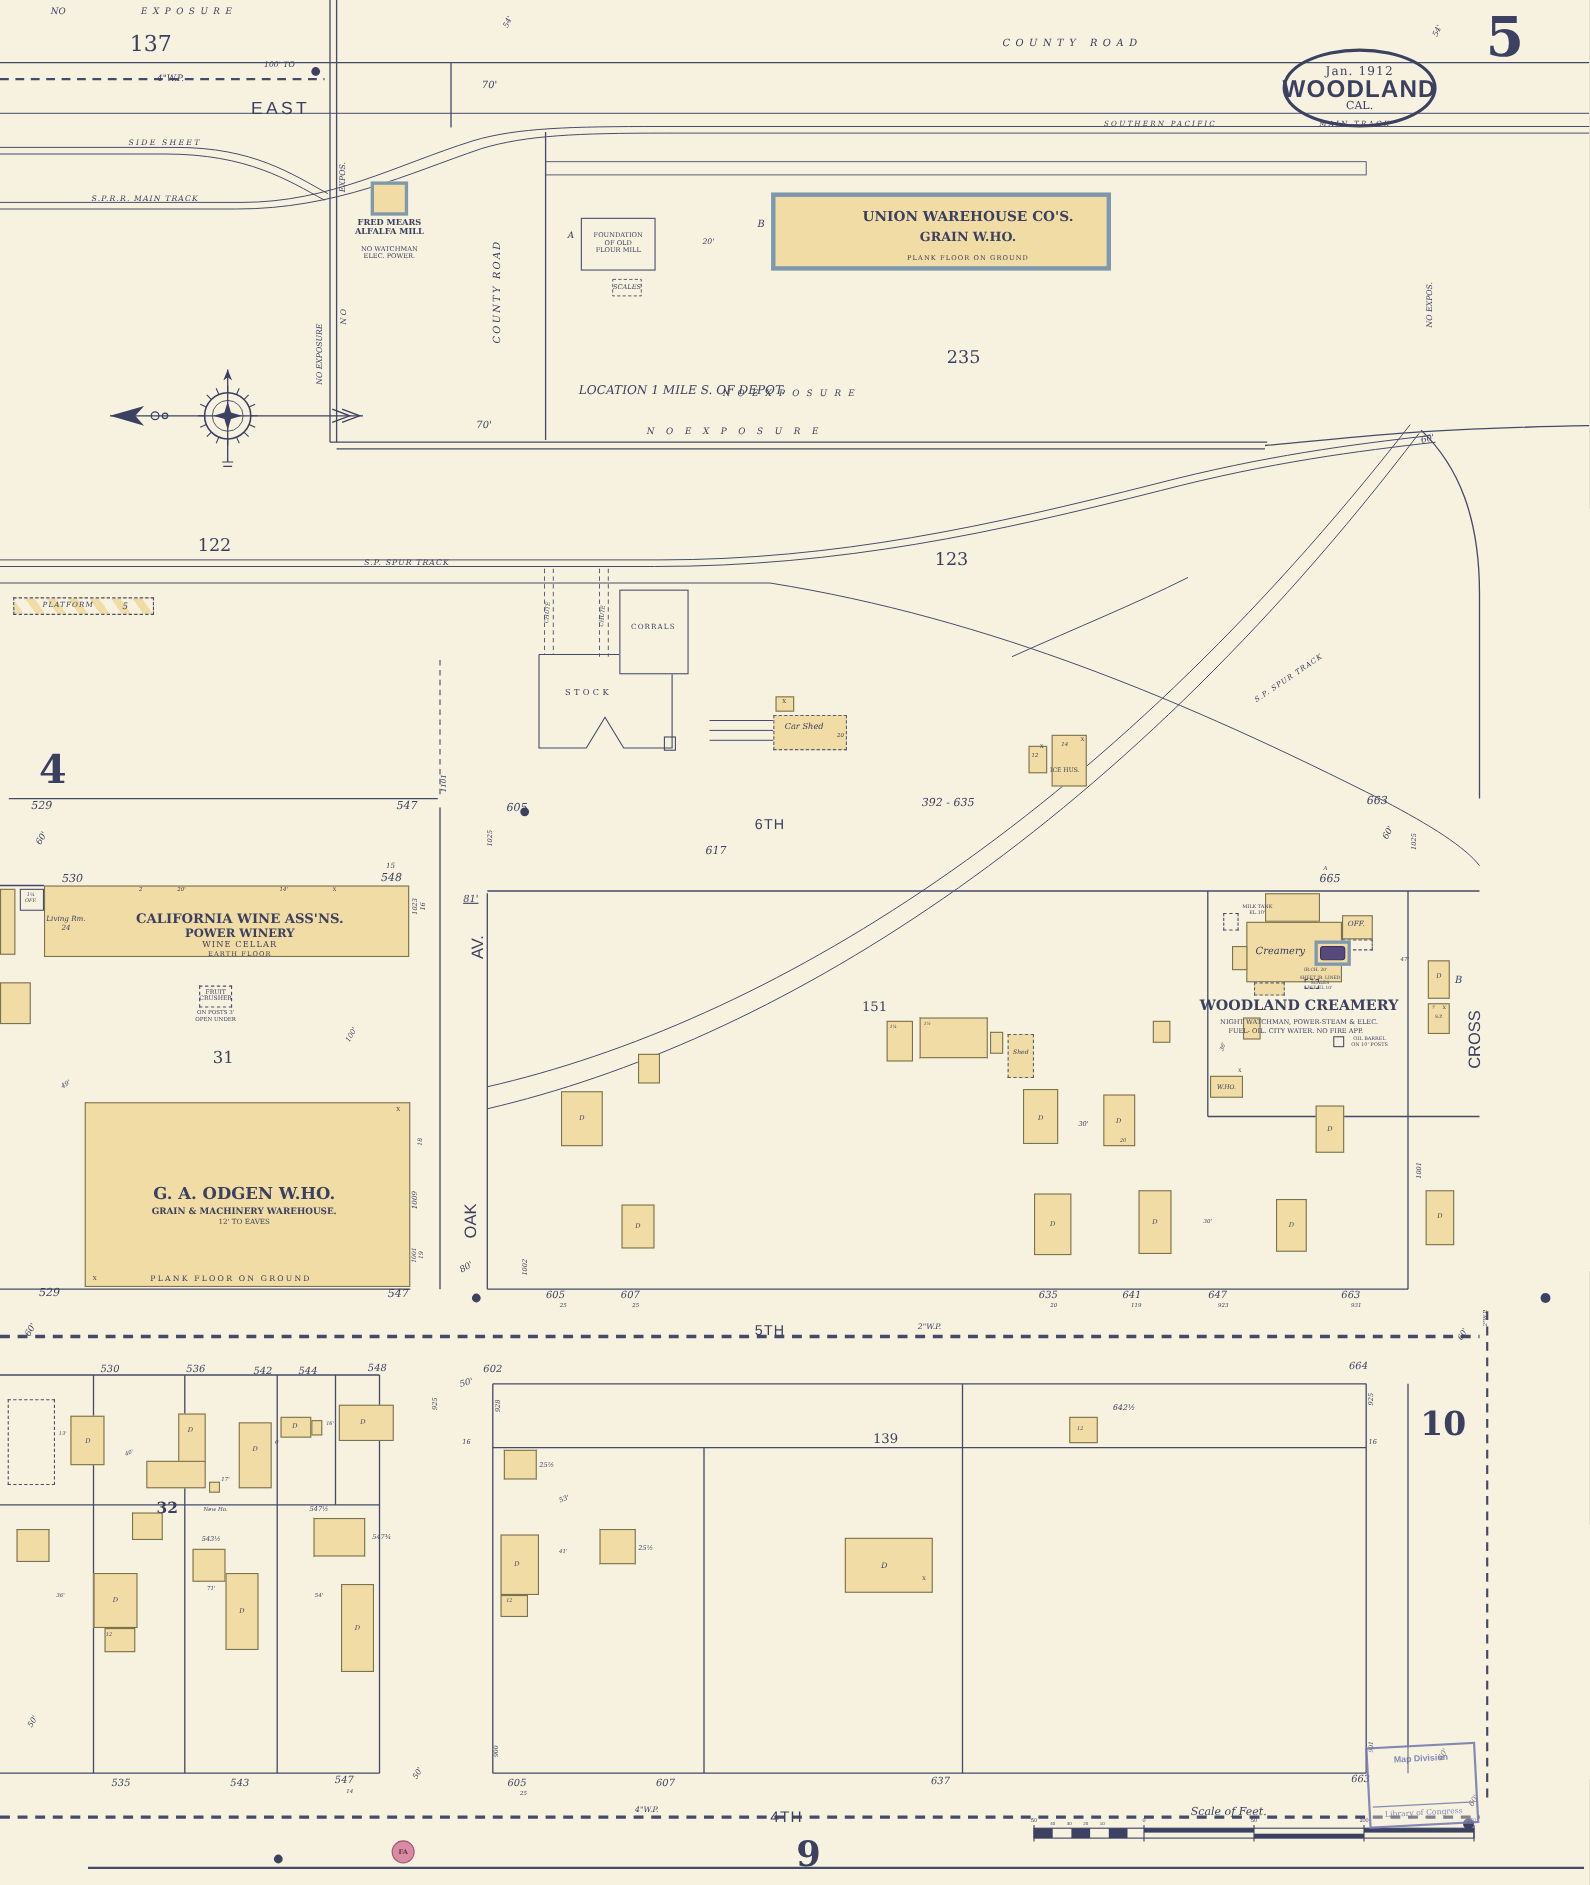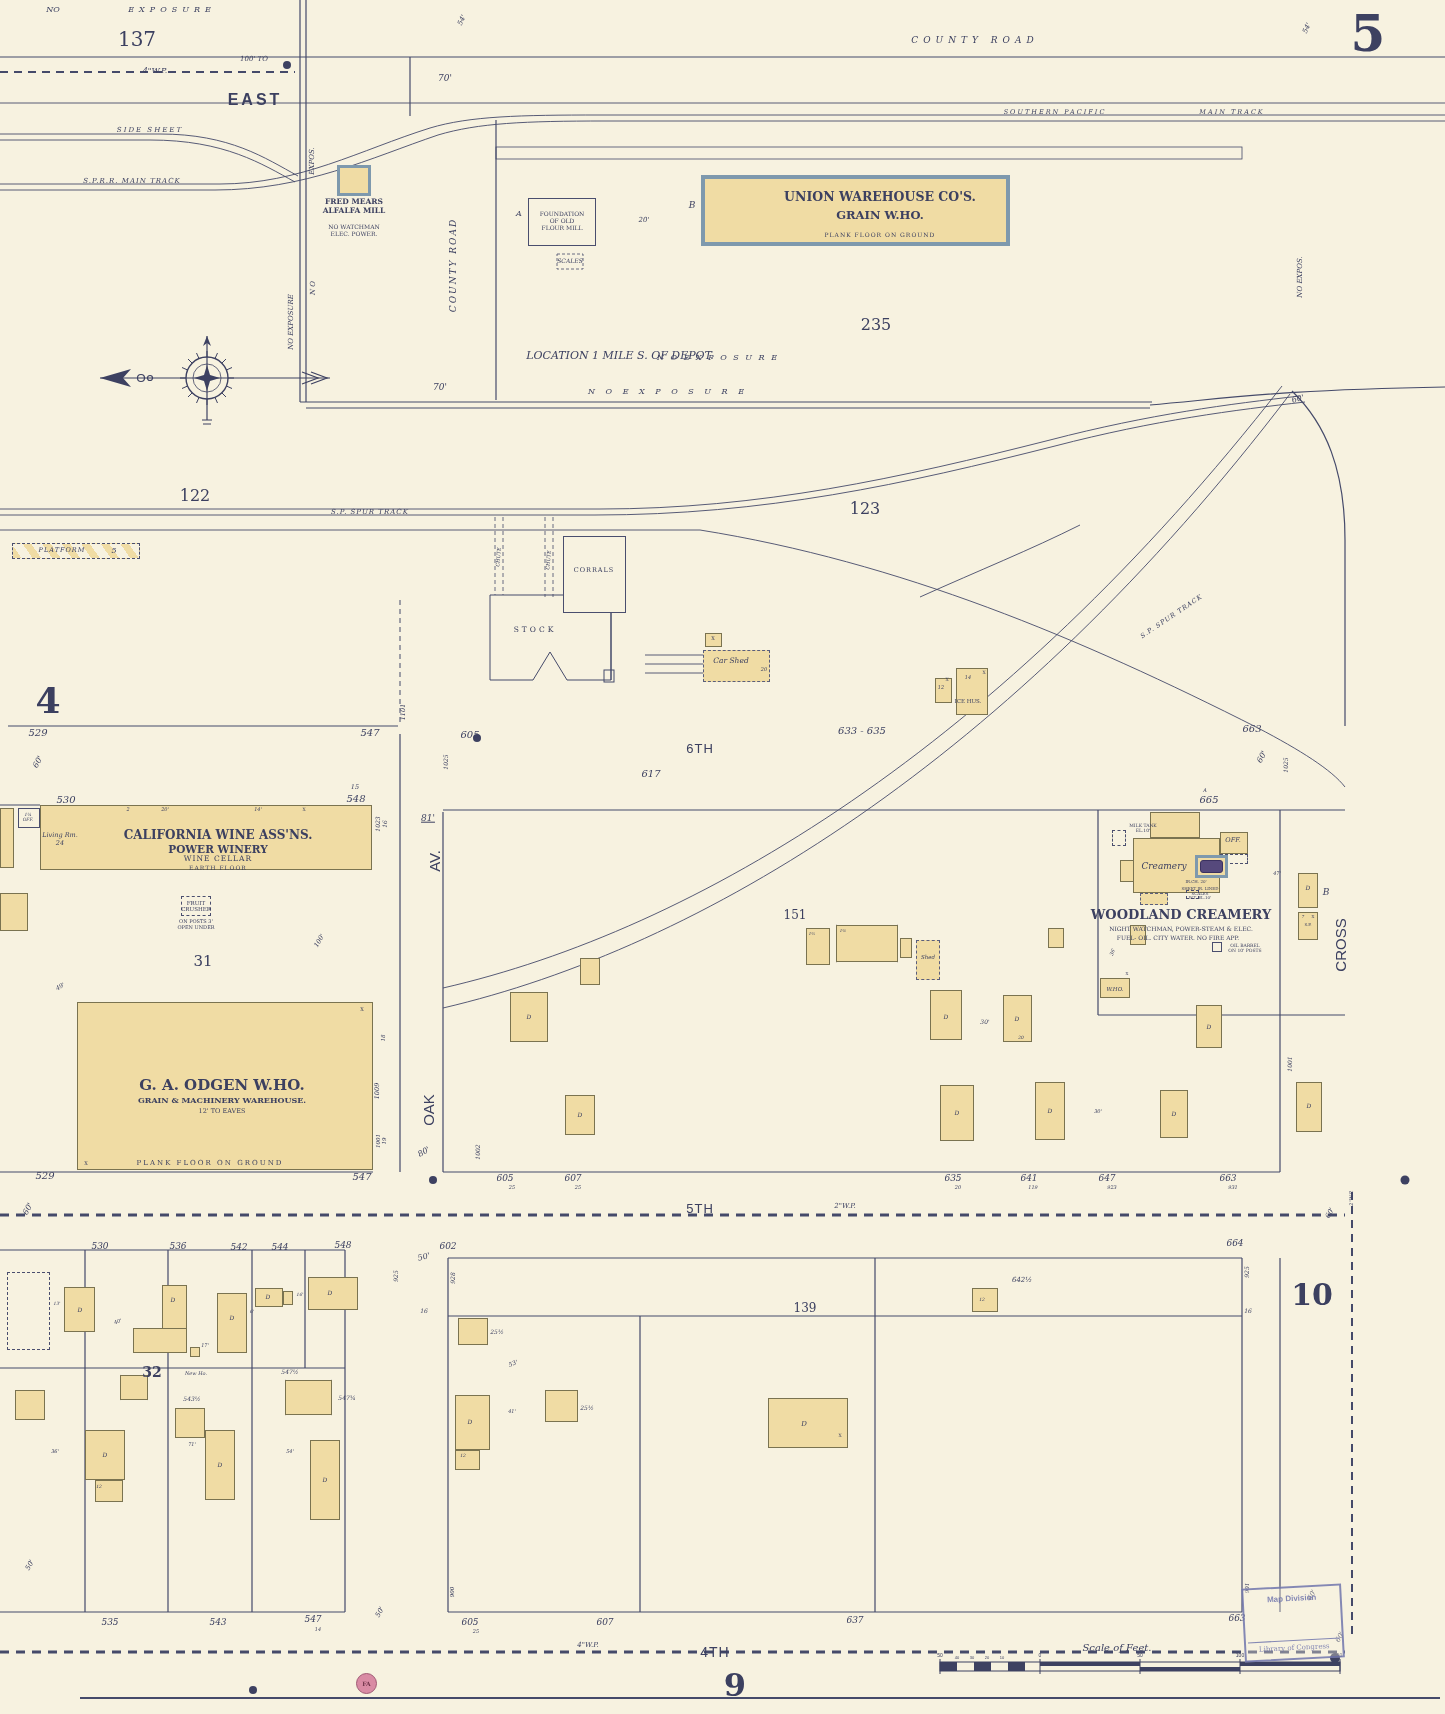--- a/index.html
+++ b/index.html
@@ -4,21 +4,21 @@
 <style>
   html,body{margin:0;padding:0;background:#d8d2c0;}
   #map{position:relative;width:1445px;height:1714px;background:#f7f2e0;overflow:hidden;
        font-family:"DejaVu Serif",serif;color:#3c4060;}
   #linework{position:absolute;left:0;top:0;}
   .lbl{position:absolute;white-space:pre-line;text-align:center;line-height:1.18;
        transform:translate(-50%,-50%);color:#3c4060;font-family:"DejaVu Serif",serif;}
   .lf-h{font-style:italic;}
   .lf-b{font-weight:bold;}
   .lf-s{font-family:"Liberation Sans",sans-serif;}
-  .lf-sb{font-family:"Liberation Sans",sans-serif;font-weight:bold;}
+  .lf-sb{font-family:"Liberation Sans",sans-serif;font-weight:normal;}
   .bld{position:absolute;box-sizing:border-box;}
   .b-y{background:#f0dca4;border:1px solid #7a7350;}
   .b-yd{background:#f0dca4;border:1px dashed #5a5e7c;}
   .b-w{background:transparent;border:1px solid #4a4e6e;}
   .b-wd{background:transparent;border:1px dashed #4a4e6e;}
   .b-bl{background:#f0dca4;border:3px solid #7e99ad;}
   .b-blw{background:#f0dca4;border:4px solid #7e99ad;}
   .b-pu{background:#56497c;border:1px solid #3b3160;border-radius:3px;}
   .b-pf{background:repeating-linear-gradient(55deg,#f0dca4 0 7px,rgba(0,0,0,0) 7px 16px);
         border:1.5px dashed #4a4e6e;}
@@ -280,21 +280,21 @@
       <div class="lbl lf-h" style="left: 941px; top: 688px; font-size: 5px; transform: translate(-50%, -50%);">12</div>
       <div class="lbl lf-h" style="left: 968px; top: 678px; font-size: 5px; transform: translate(-50%, -50%);">14</div>
       <div class="lbl" style="left: 947px; top: 680px; font-size: 4.5px; transform: translate(-50%, -50%);">X</div>
       <div class="lbl" style="left: 984px; top: 673px; font-size: 4.5px; transform: translate(-50%, -50%);">X</div>
       <div class="lbl lf-h" style="left: 1172px; top: 617px; font-size: 6.5px; transform: translate(-50%, -50%) rotate(-34deg); letter-spacing: 1px;">S.P. SPUR TRACK</div>
       <div class="lbl lf-h" style="left: 38px; top: 733px; font-size: 10px; transform: translate(-50%, -50%);">529</div>
       <div class="lbl lf-h" style="left: 370px; top: 733px; font-size: 10px; transform: translate(-50%, -50%);">547</div>
       <div class="lbl lf-h" style="left: 404px; top: 712px; font-size: 6.5px; transform: translate(-50%, -50%) rotate(-90deg);">1101</div>
       <div class="lbl lf-h" style="left: 470px; top: 735px; font-size: 10px; transform: translate(-50%, -50%);">605</div>
       <div class="lbl lf-h" style="left: 651px; top: 734px; font-size: 10px; transform: translate(-50%, -50%); margin-top: 40px;">617</div>
-      <div class="lbl lf-h" style="left: 862px; top: 731px; font-size: 10px; transform: translate(-50%, -50%);">633 - 635</div>
+      <div class="lbl lf-h" style="left: 862px; top: 731px; font-size: 10px; transform: translate(-50%, -50%);">392 - 635</div>
       <div class="lbl lf-h" style="left: 1252px; top: 729px; font-size: 10px; transform: translate(-50%, -50%);">663</div>
       <div class="lbl lf-h" style="left: 38px; top: 762px; font-size: 8px; transform: translate(-50%, -50%) rotate(-60deg);">60'</div>
       <div class="lbl lf-h" style="left: 1262px; top: 757px; font-size: 8px; transform: translate(-50%, -50%) rotate(-60deg);">60'</div>
       <div class="lbl lf-s" style="left: 700px; top: 749px; font-size: 13px; transform: translate(-50%, -50%); letter-spacing: 1px;">6TH</div>
       <div class="lbl lf-b" style="left: 48px; top: 700px; font-size: 36px; transform: translate(-50%, -50%);">4</div>
       <div class="lbl lf-h" style="left: 66px; top: 800px; font-size: 10px; transform: translate(-50%, -50%);">530</div>
       <div class="lbl lf-h" style="left: 355px; top: 788px; font-size: 6.5px; transform: translate(-50%, -50%);">15</div>
       <div class="lbl lf-h" style="left: 356px; top: 799px; font-size: 10px; transform: translate(-50%, -50%);">548</div>
       <div class="lbl lf-h" style="left: 381px; top: 824px; font-size: 6px; transform: translate(-50%, -50%) rotate(-90deg);">1023
 16</div>
@@ -466,20 +466,25 @@
       <div class="lbl lf-s" style="left: 1240px; top: 1656px; font-size: 5px; transform: translate(-50%, -50%);">100</div>
       <div class="lbl lf-s" style="left: 1338px; top: 1656px; font-size: 5px; transform: translate(-50%, -50%);">150</div>
       <div class="lbl lf-s" style="left: 1341px; top: 945px; font-size: 15px; transform: translate(-50%, -50%) rotate(-90deg);">CROSS</div>
       <div class="lbl lf-h" style="left: 446px; top: 762px; font-size: 6px; transform: translate(-50%, -50%) rotate(-90deg);">1025</div>
       <div class="lbl lf-h" style="left: 1286px; top: 765px; font-size: 6px; transform: translate(-50%, -50%) rotate(-90deg);">1025</div>
       <div class="lbl lf-h" style="left: 1290px; top: 1064px; font-size: 6px; transform: translate(-50%, -50%) rotate(-90deg);">1001</div>
     </div>
 
   <div id="page-number">5</div>
 
+  <div id="oval-stamp">
+    <span class="d1">Jan. 1912</span>
+    <span class="d2">WOODLAND</span>
+    <span class="d3">CAL.</span>
+  </div>
 
   <div id="loc-stamp">
     <span class="s1">Map Division</span>
     <span class="s2">Library of Congress</span>
   </div>
 
   <div id="fa-disc">FA</div>
 
   <div class="lbl" style="left:1117px;top:1648px;font-size:10px;font-style:italic">Scale of Feet.</div>
 

